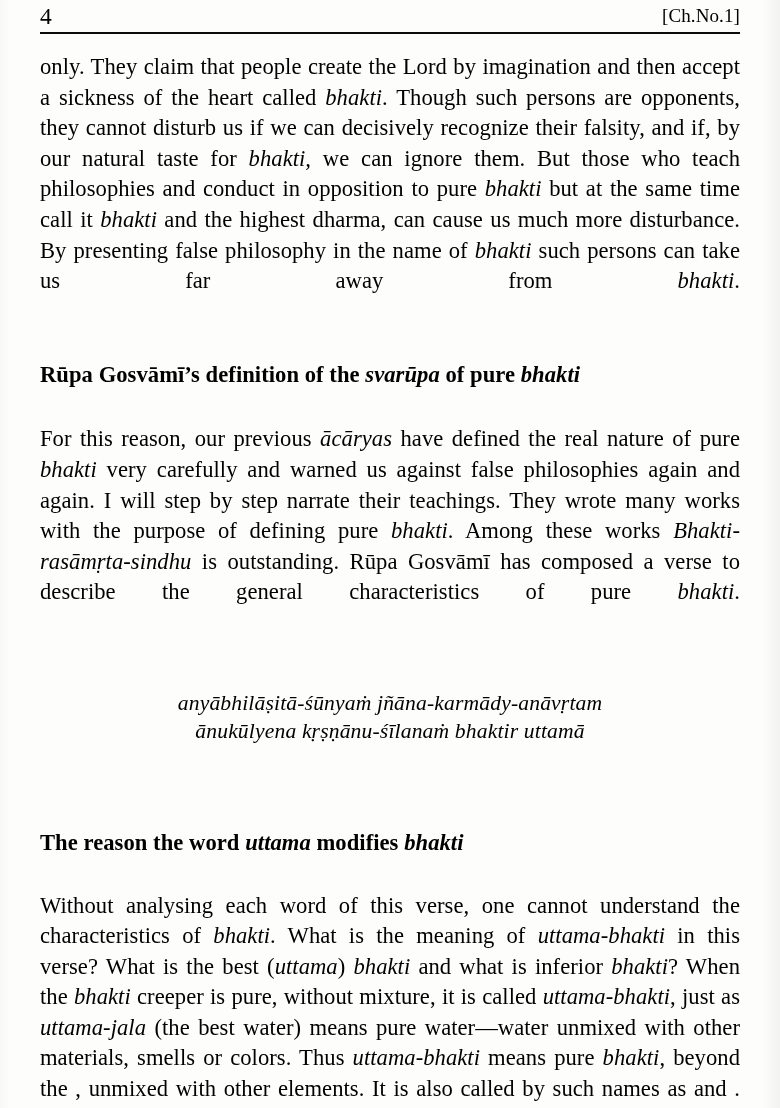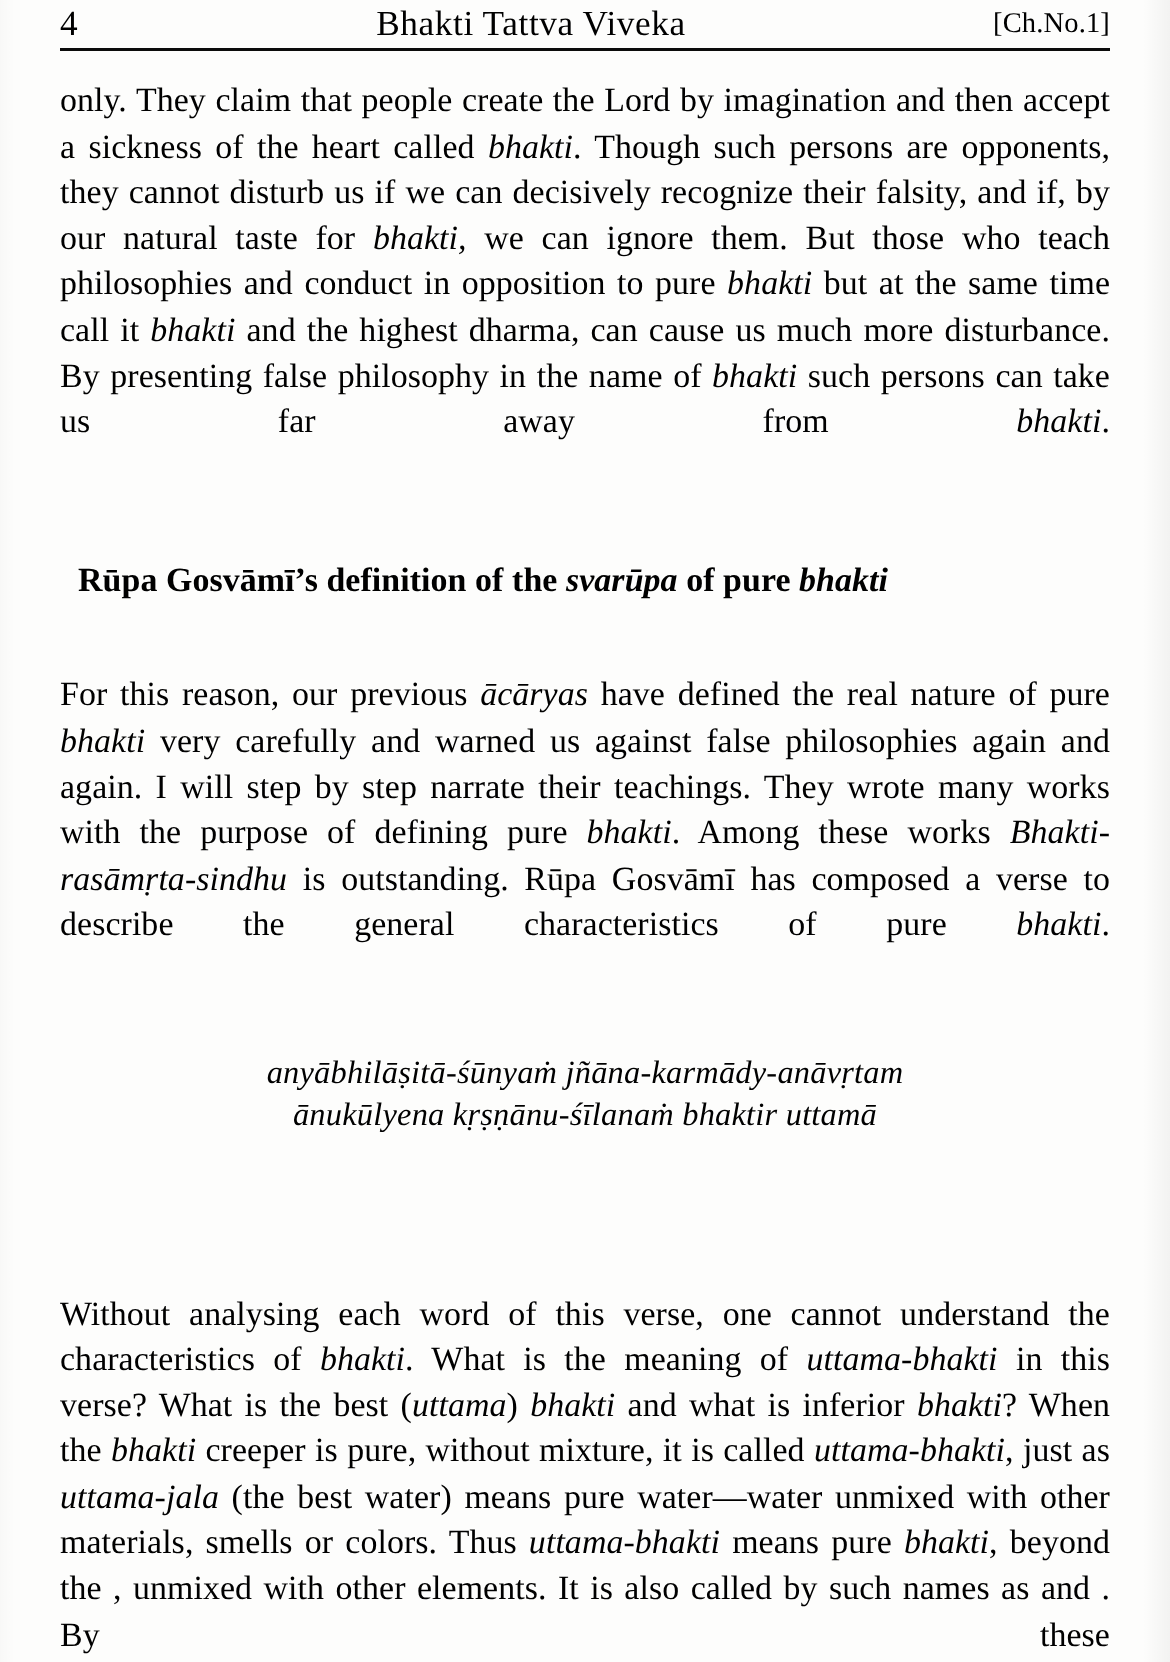--- a/index.html
+++ b/index.html
@@ -86,29 +86,29 @@
     hyphens: none;
   }
   
   p.para::after {
     content: "";
     display: inline-block;
     width: 100%;
   }
 
   h2.section-head {
-    margin: 12px;
+    margin: 0;
     font-size: 22.6px;
     line-height: 30px;
     font-weight: bold;
     letter-spacing: 0.05px;
   }
 
   .verse {
-    margin: 4px;
+    margin: 16px;
     text-align: center;
     font-style: italic;
     font-size: 21.6px;
     line-height: 28.5px;
     letter-spacing: 0.15px;
   }
   .verse .verse-line {
     display: block;
   }
 
@@ -122,21 +122,20 @@
 
   em { }
 </style>
 </head>
 <body>
 
 <div class="page">
 
   <div class="running-head">
     <span class="folio">4</span>
-    <span class="book-title">Bhakti Tattva Viveka</span>
     <span class="chapter-ref">[Ch.No.1]</span>
   </div>
   <div class="head-rule"></div>
 
   <div class="body-col">
 
     <p class="para">only. They claim that people create the Lord by imagination and then accept a sickness of the heart called <em>bhakti</em>. Though such persons are opponents, they cannot disturb us if we can decisively recognize their falsity, and if, by our natural taste for <em>bhakti,</em> we can ignore them. But those who teach philosophies and conduct in opposition to pure <em>bhakti</em> but at the same time call it <em>bhakti</em> and the highest dharma, can cause us much more disturbance. By presenting false philosophy in the name of <em>bhakti</em> such persons can take us far away from <em>bhakti</em>.</p>
 
     <div class="sp-para-to-head"></div>
 
@@ -151,19 +150,20 @@
     <div class="verse">
       <span class="verse-line">anyābhilāṣitā-śūnyaṁ jñāna-karmādy-anāvṛtam</span>
       <span class="verse-line">ānukūlyena kṛṣṇānu-śīlanaṁ bhaktir uttamā</span>
     </div>
 
     <div class="sp-verse-to-para"></div>
 
 
     <div class="sp-para-to-head2"></div>
 
+    <h2 class="section-head">The reason the word <em>uttama</em> modifies <em>bhakti</em></h2>
 
     <div class="sp-head2-to-para"></div>
 
     <p class="para">Without analysing each word of this verse, one cannot understand the characteristics of <em>bhakti</em>. What is the meaning of <em>uttama-bhakti</em> in this verse? What is the best (<em>uttama</em>) <em>bhakti</em> and what is inferior <em>bhakti</em>? When the <em>bhakti</em> creeper is pure, without mixture, it is called <em>uttama-bhakti</em>, just as <em>uttama-jala</em> (the best water) means pure water—water unmixed with other materials, smells or colors. Thus <em>uttama-bhakti</em> means pure <em>bhakti</em>, beyond the , unmixed with other elements. It is also called by such names as  and . By these</p>
 
   </div>
 </div>
 
 </body></html>

